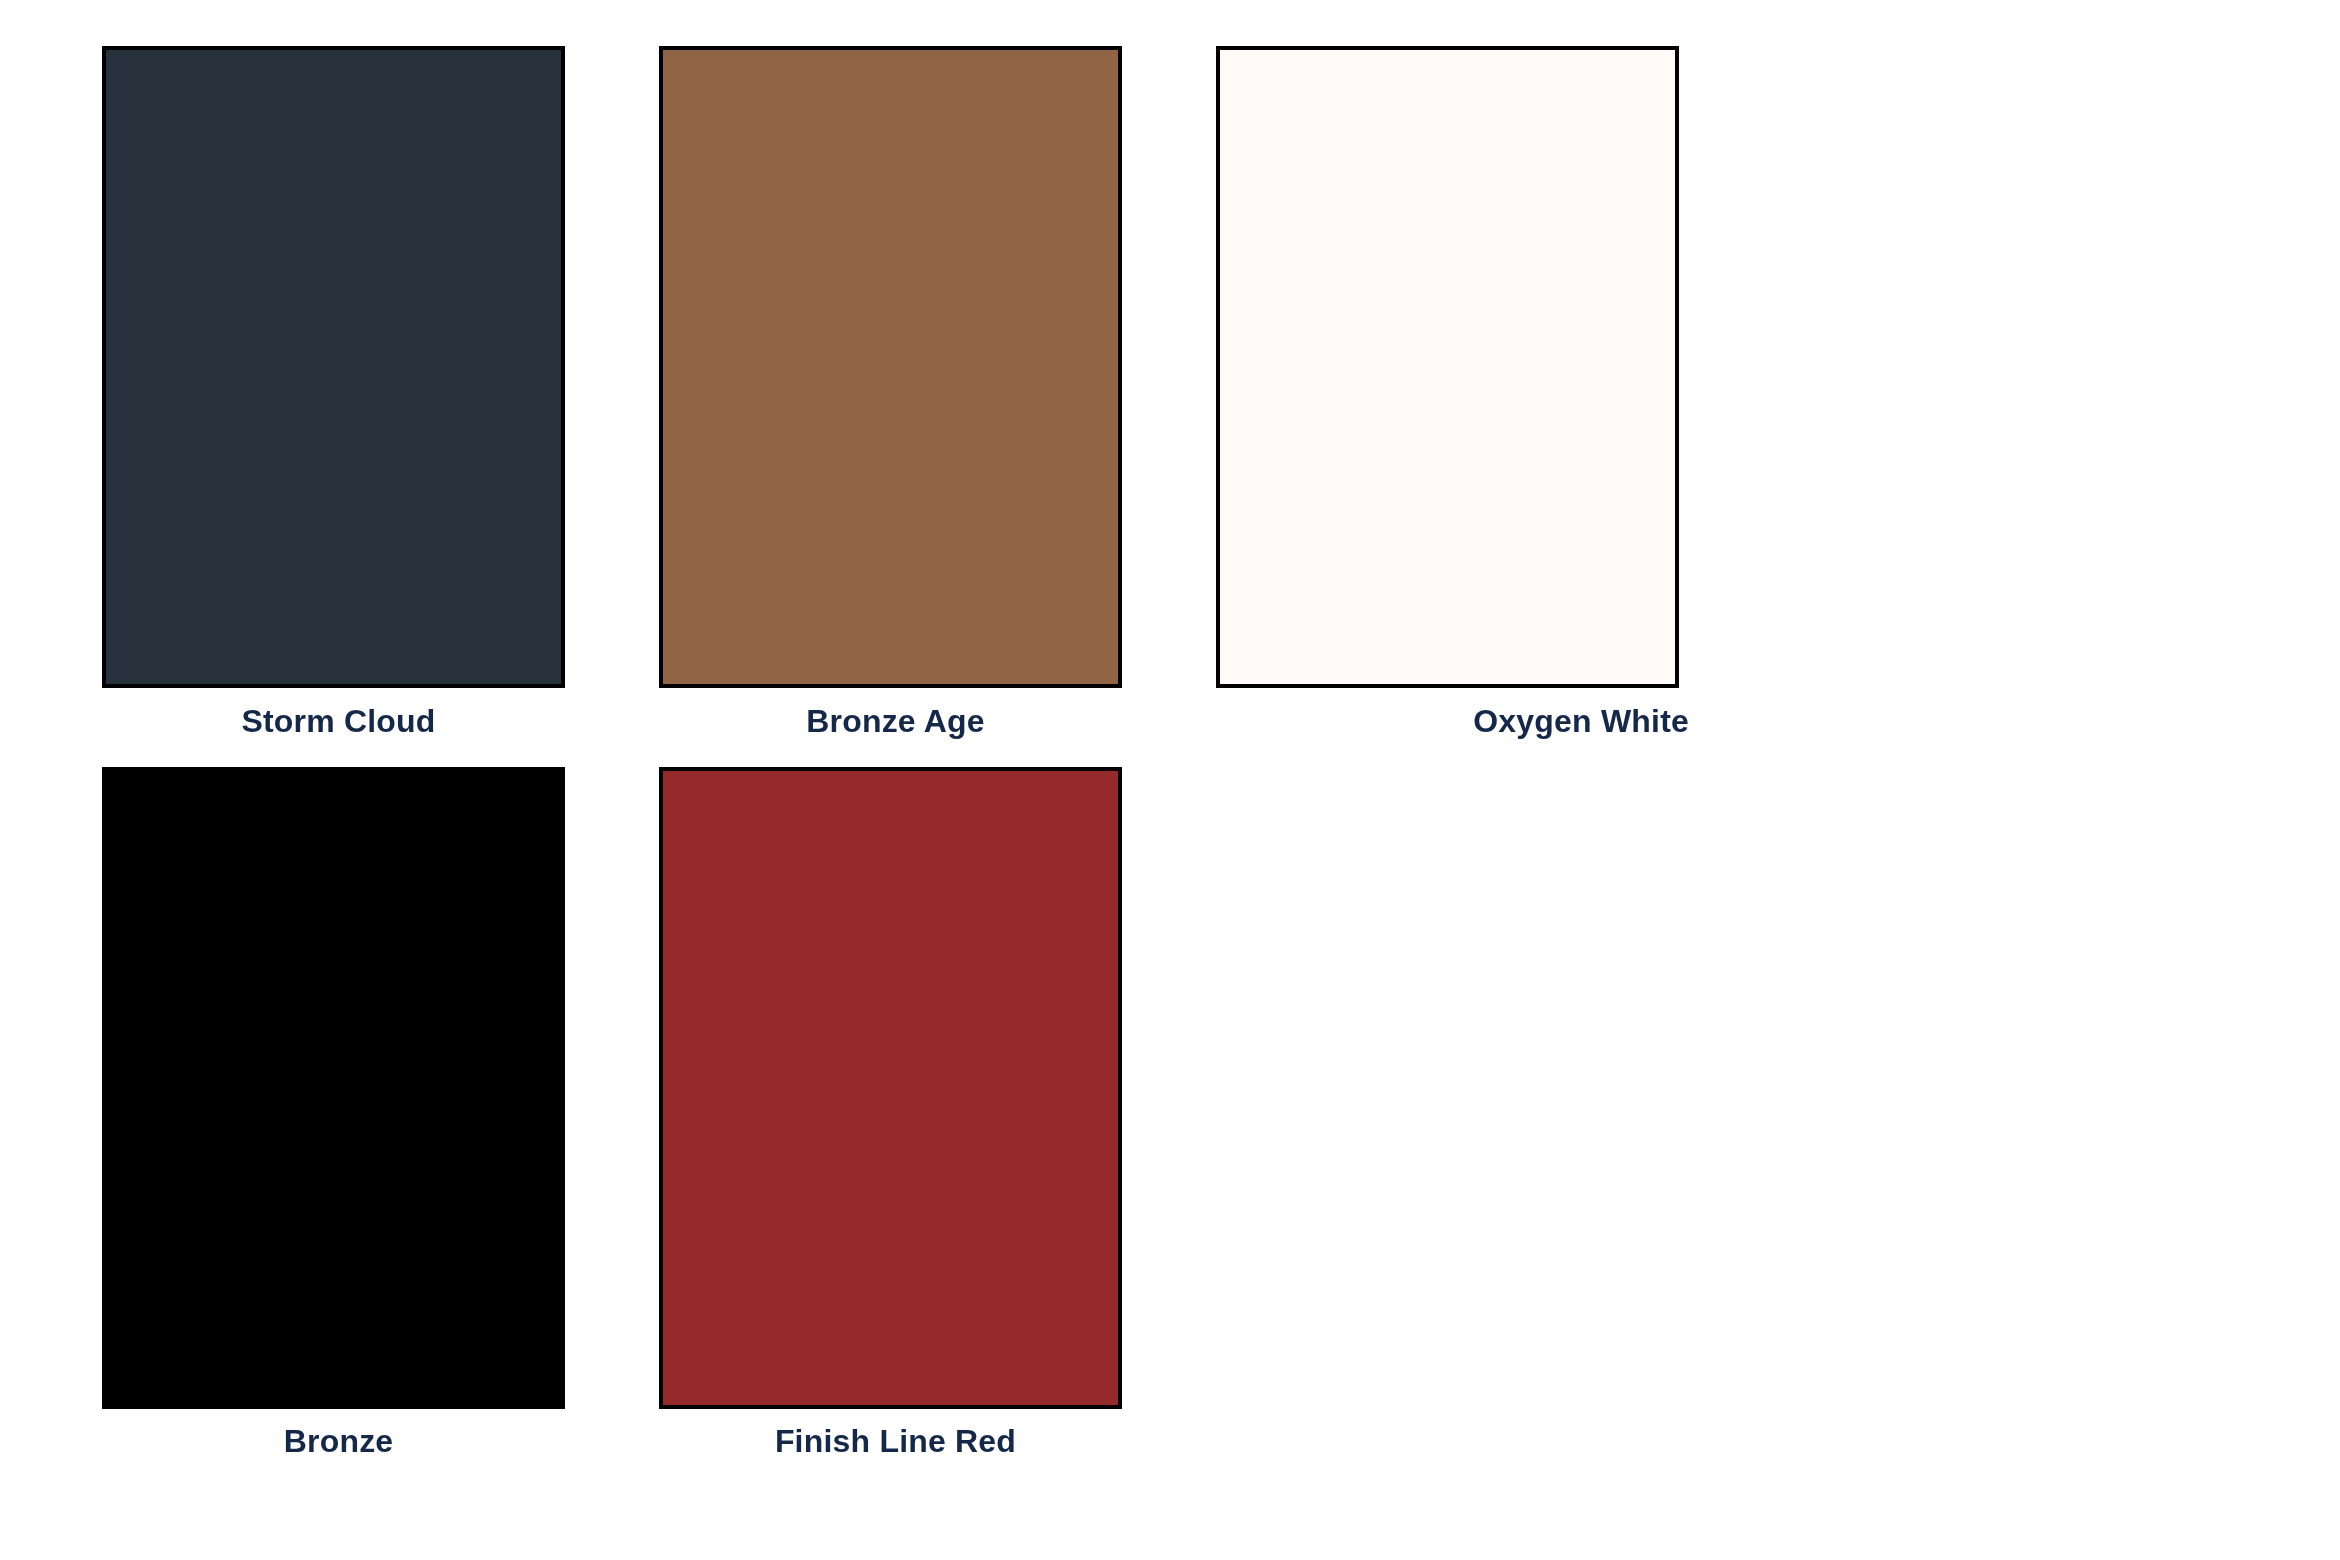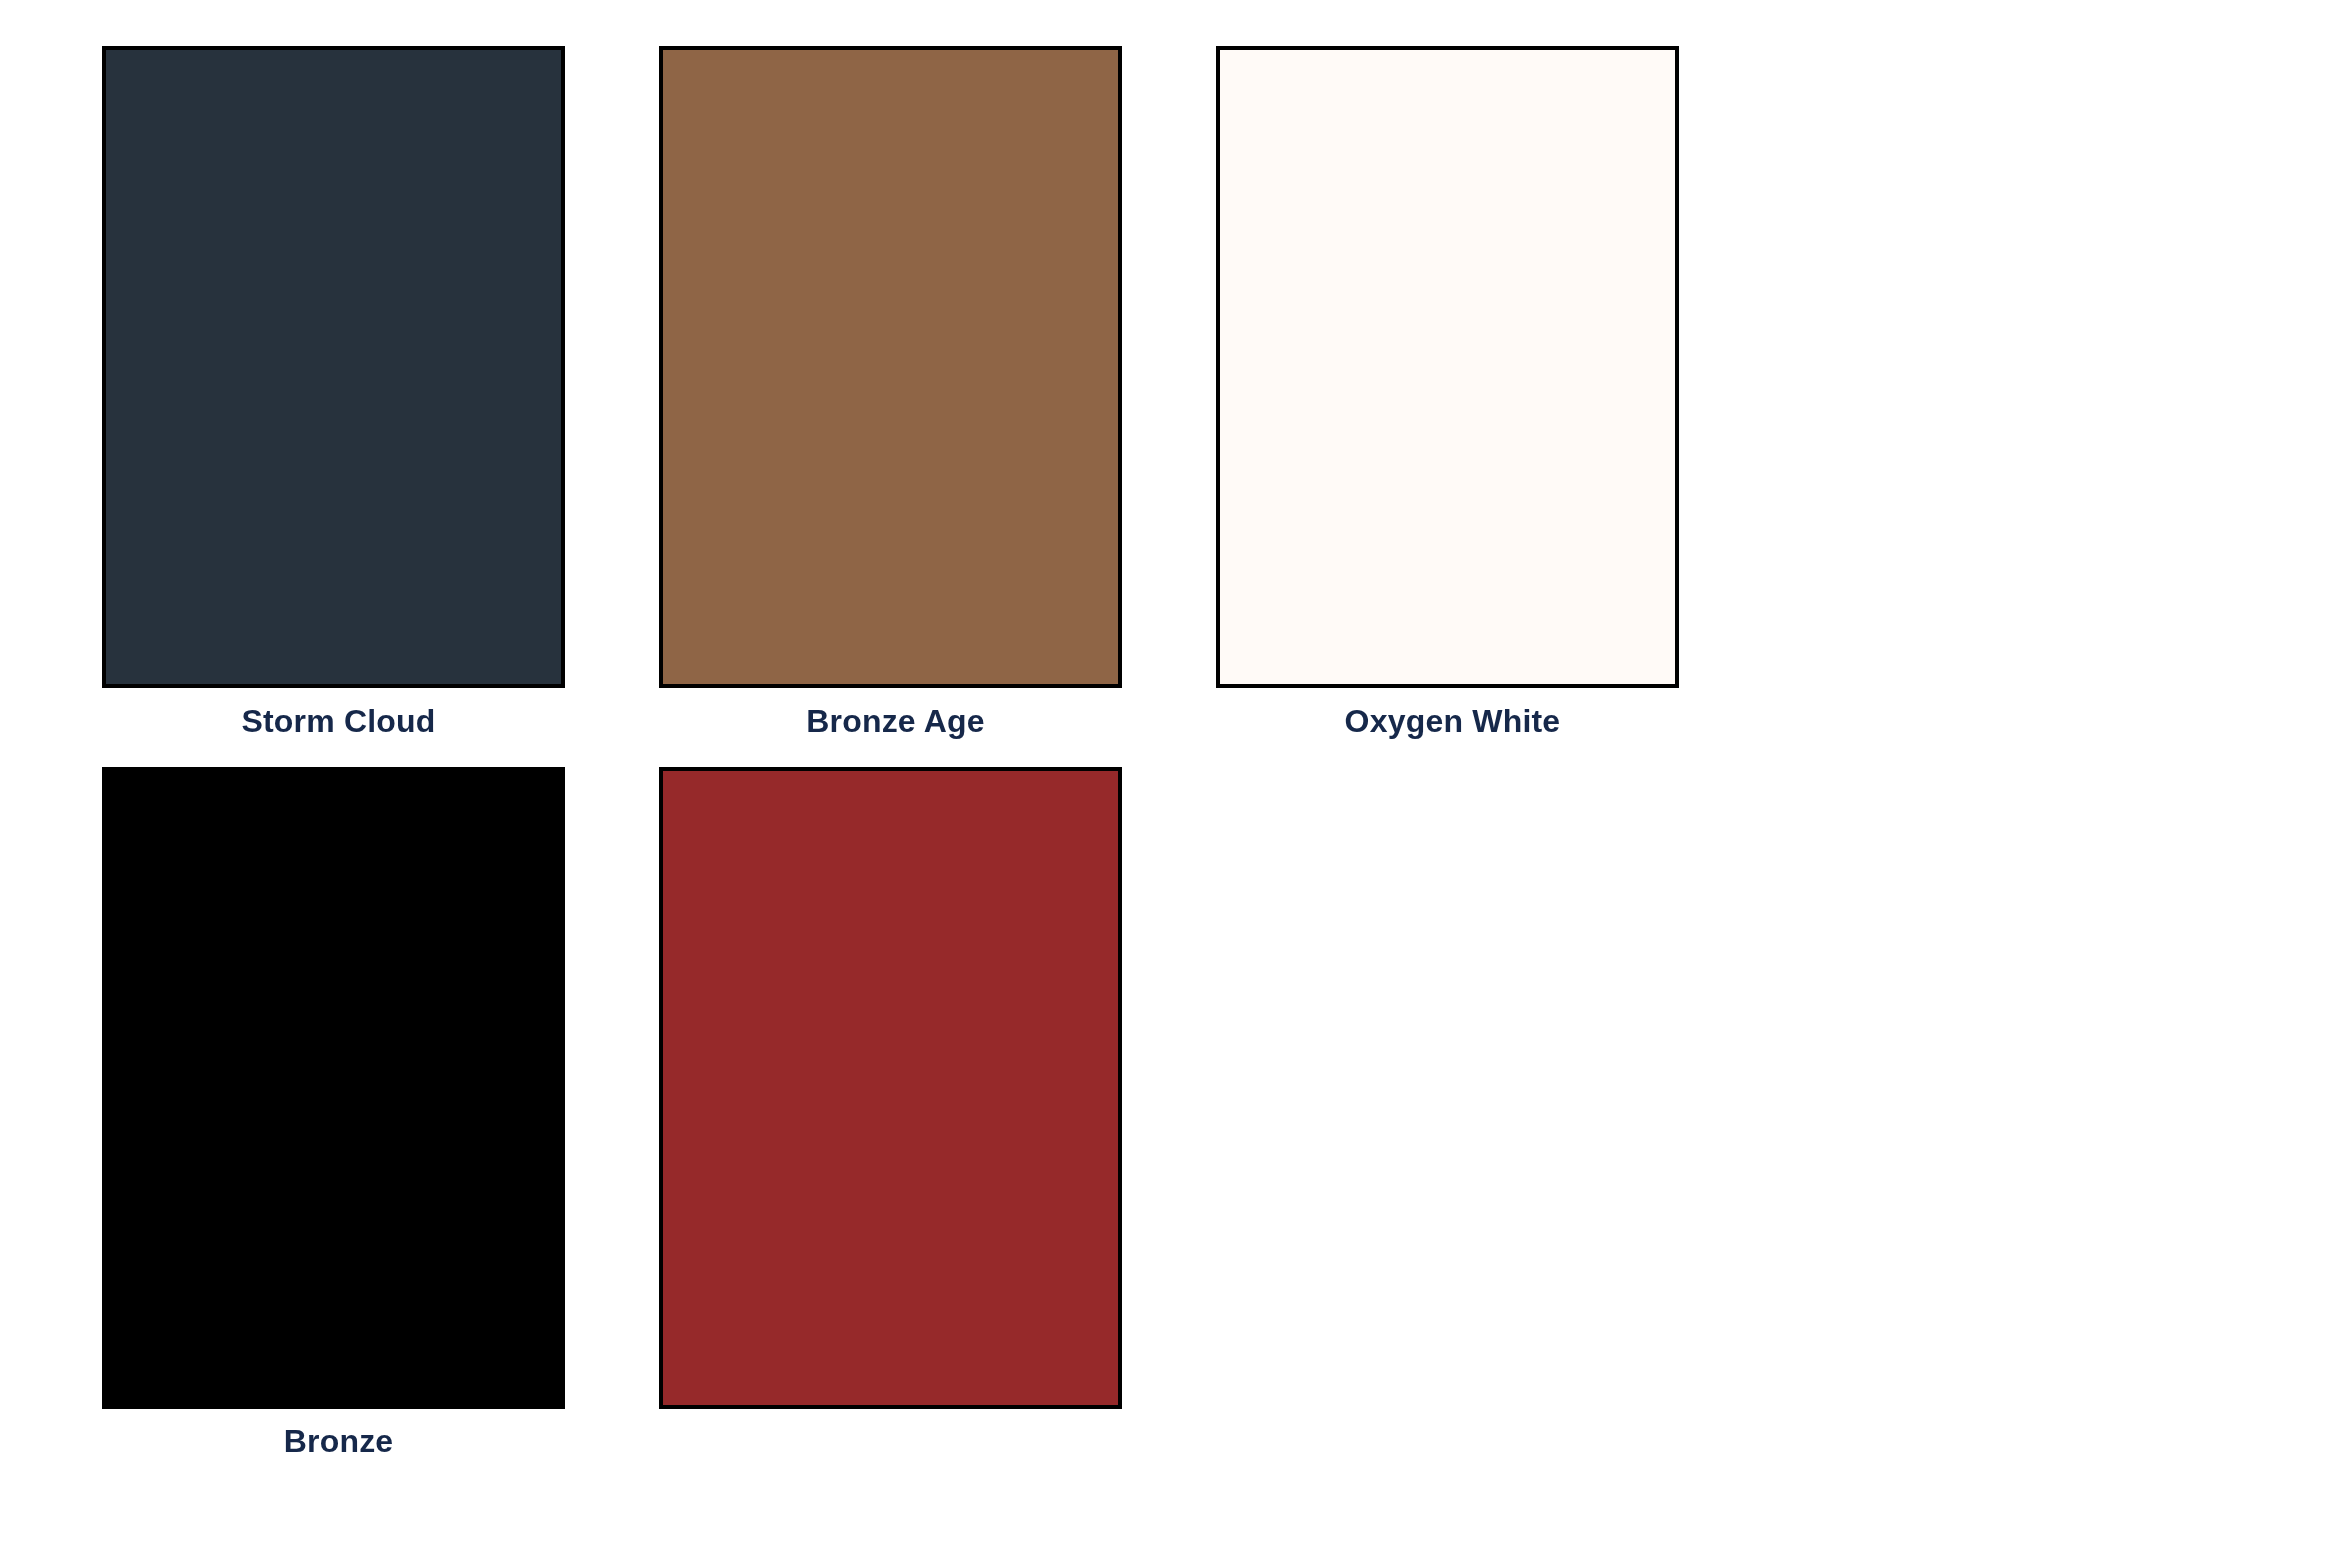--- a/index.html
+++ b/index.html
@@ -76,27 +76,28 @@
       <div class="swatch-label" style="color: rgb(22, 40, 74);">Storm Cloud</div>
     </div>
 
     <div class="swatch-cell">
       <div class="swatch-chip" style="background-color: rgb(143, 101, 70); border-color: rgb(0, 0, 0);"></div>
       <div class="swatch-label" style="color: rgb(22, 40, 74);">Bronze Age</div>
     </div>
 
     <div class="swatch-cell">
       <div class="swatch-chip" style="background-color: rgb(255, 250, 247); border-color: rgb(0, 0, 0);"></div>
-      <div class="swatch-label" style="color: rgb(22, 40, 74);">Oxygen White</div>
+      <div class="swatch-label" style="color: rgb(22, 40, 74); text-align: right;">Oxygen White</div>
     </div>
 
     <div class="swatch-cell">
       <div class="swatch-chip" style="background-color: rgb(0, 0, 0); border-color: rgb(0, 0, 0);"></div>
       <div class="swatch-label" style="color: rgb(22, 40, 74);">Bronze</div>
     </div>
 
     <div class="swatch-cell">
       <div class="swatch-chip" style="background-color: rgb(150, 41, 42); border-color: rgb(0, 0, 0);"></div>
+      <div class="swatch-label" style="color: rgb(22, 40, 74);">Finish Line Red</div>
     </div>
 
   </div>
 </div>
 
 
 </body></html>

